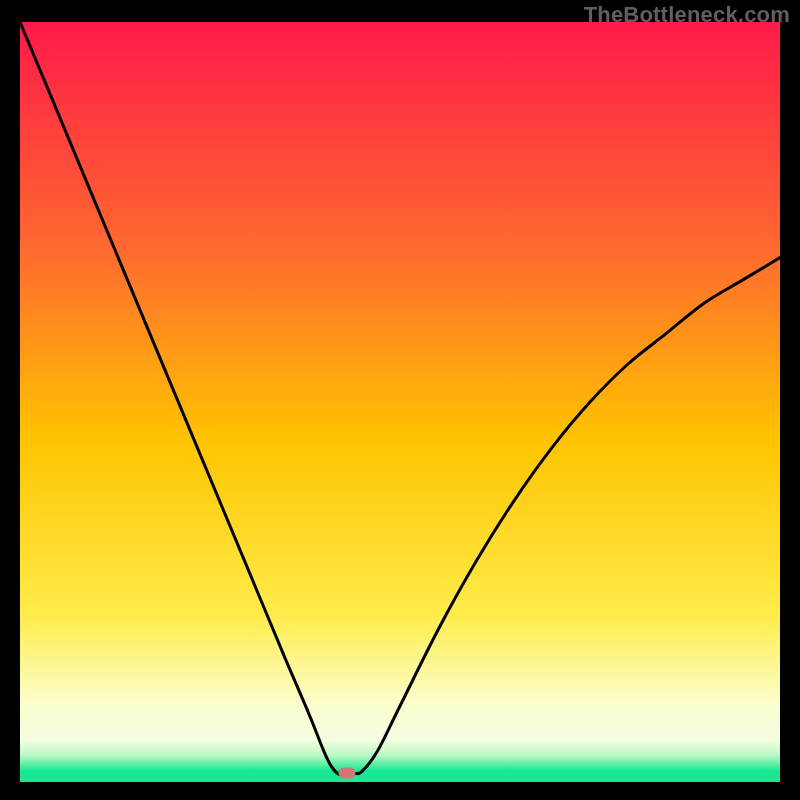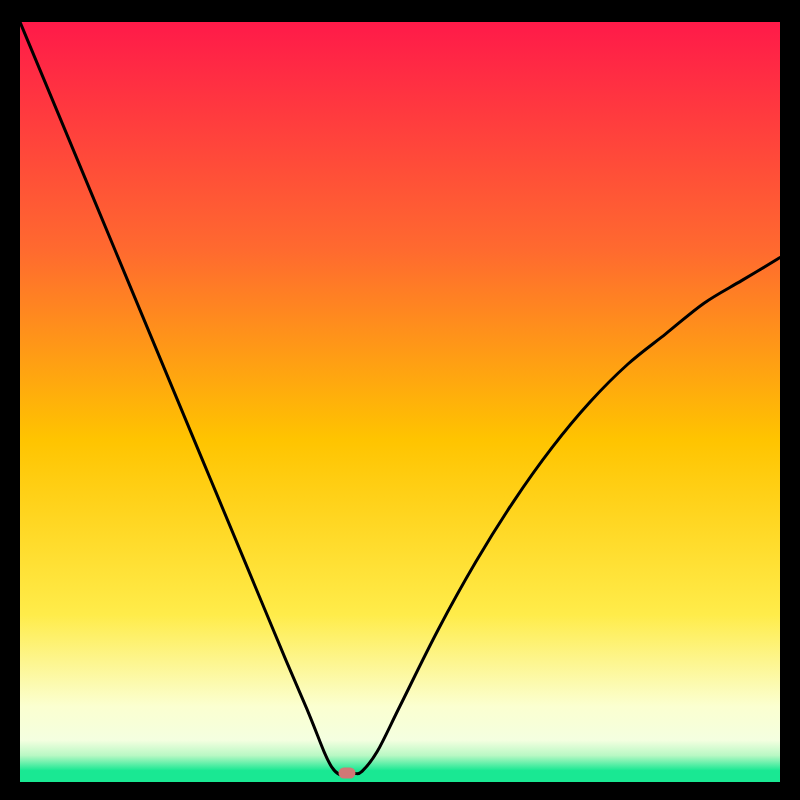--- a/index.html
+++ b/index.html
@@ -42,20 +42,21 @@
     width: 17px;
     height: 11px;
     border-radius: 6px;
     transform: translate(-50%, -50%);
   }
 </style>
 </head>
 <body>
 
 <div class="frame">
+  <div class="watermark">TheBottleneck.com</div>
 
   <div class="plot-outer">
     <svg class="gradient" viewBox="0 0 760 760" preserveAspectRatio="none">
       <defs>
         <linearGradient id="bg-grad" x1="0" y1="0" x2="0" y2="1">
             <stop offset="0%" stop-color="#ff1a49"></stop>
             <stop offset="30%" stop-color="#ff6a2f"></stop>
             <stop offset="55.00000000000001%" stop-color="#ffc400"></stop>
             <stop offset="78%" stop-color="#ffec4a"></stop>
             <stop offset="90%" stop-color="#fbffd0"></stop>

